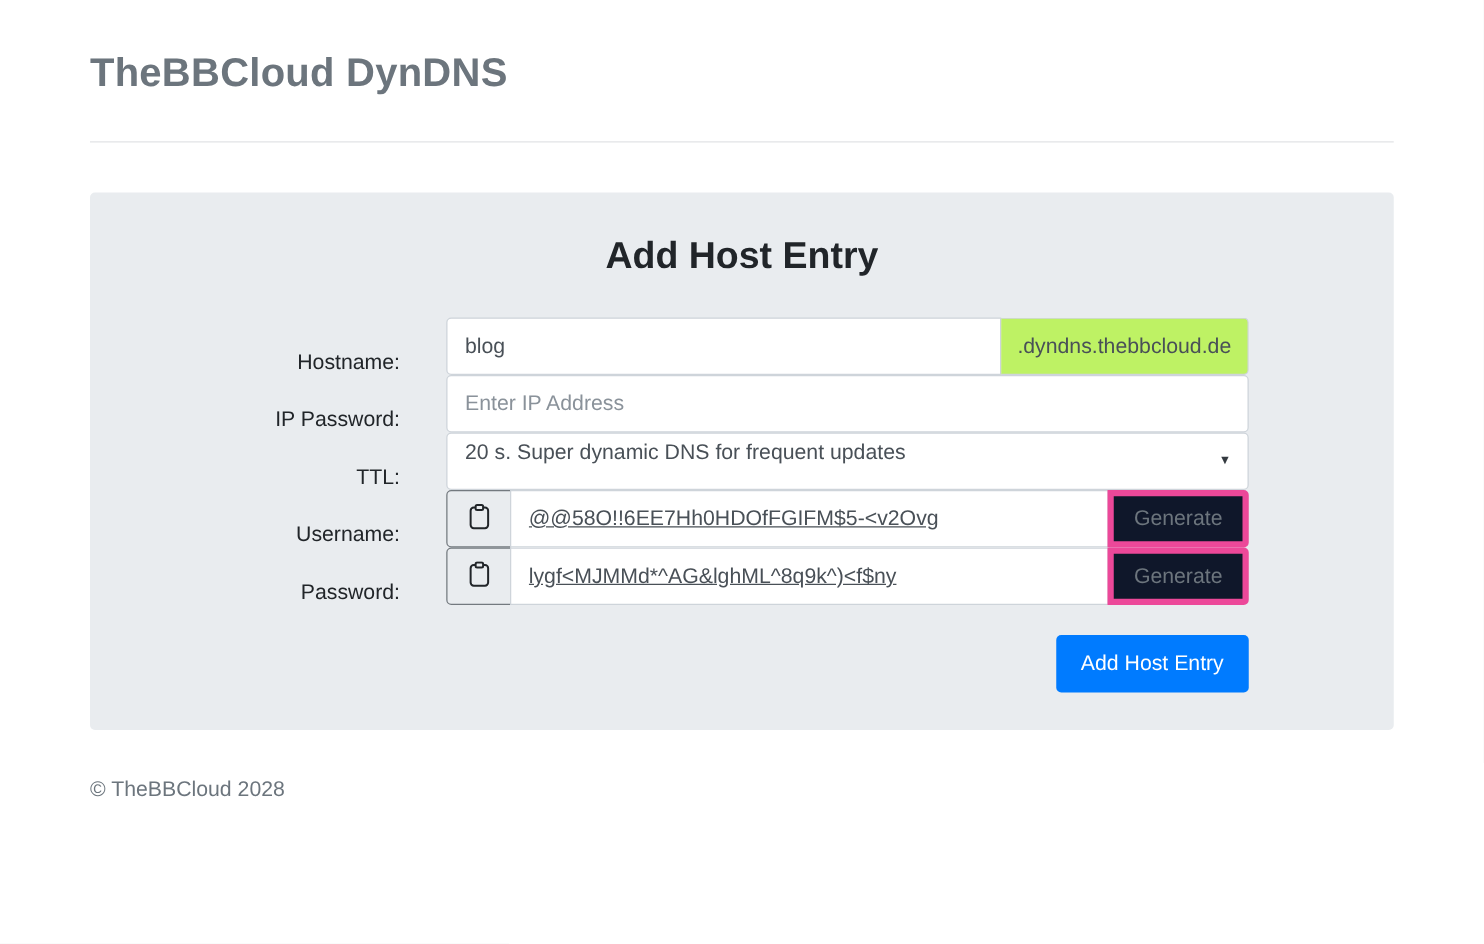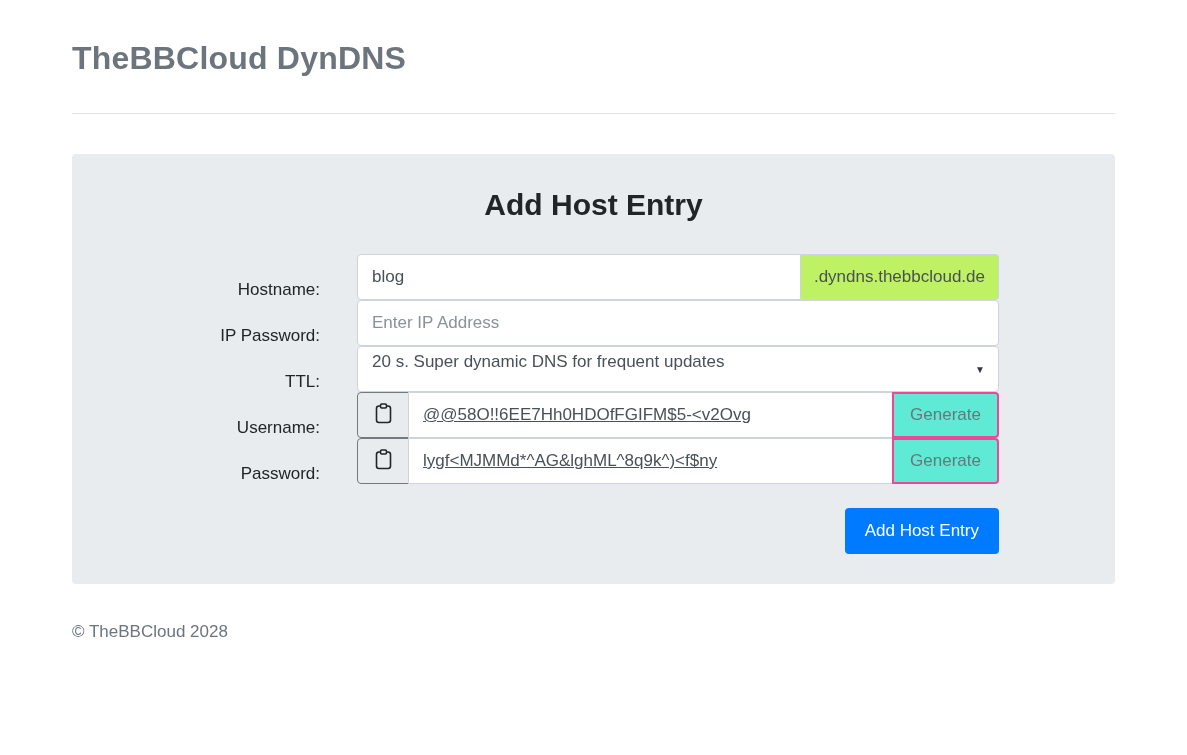--- a/index.html
+++ b/index.html
@@ -84,21 +84,21 @@
 
   
   .addon-btn {
     flex: 0 0 52px; display: flex; align-items: center; justify-content: center;
     background: #e9ecef; border: 1px solid #73797f;
     border-radius: 4px 0 0 4px; cursor: pointer; padding: 0;
   }
   .cred-input { border-radius: 0; margin-left: -1px; text-decoration: underline; }
   .generate-btn {
     flex: 0 0 auto; margin-left: -1px; padding: 0 16px; height: 46px;
-    background: #5eead4; border: 2px solid #ec4899;
+    background: #0f172a; border: 5px solid #ec4899;
     border-radius: 0 4px 4px 0; color: #6c757d; font-size: 17px;
     font-family: inherit; cursor: pointer;
   }
 
   
   .submit-row {
     margin: 24px 0 0 285px; width: 642px;
     display: flex; justify-content: flex-end;
   }
   .btn-primary {

